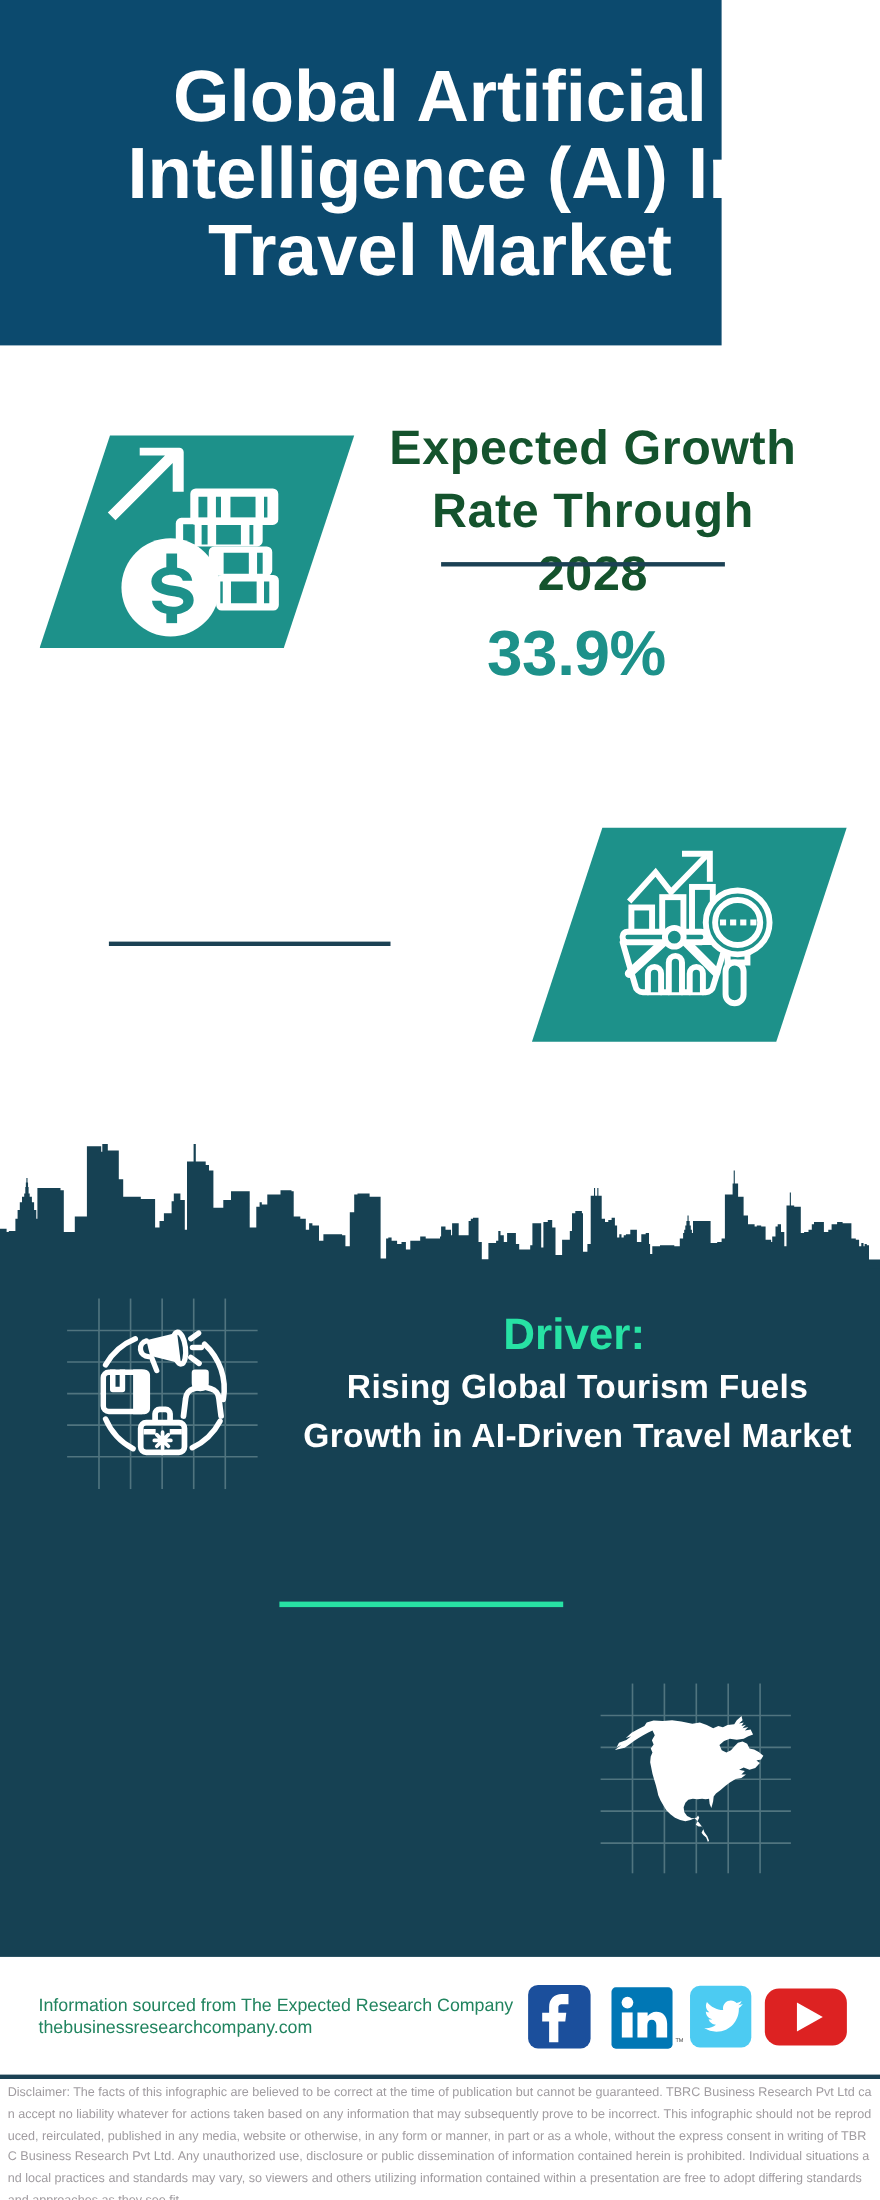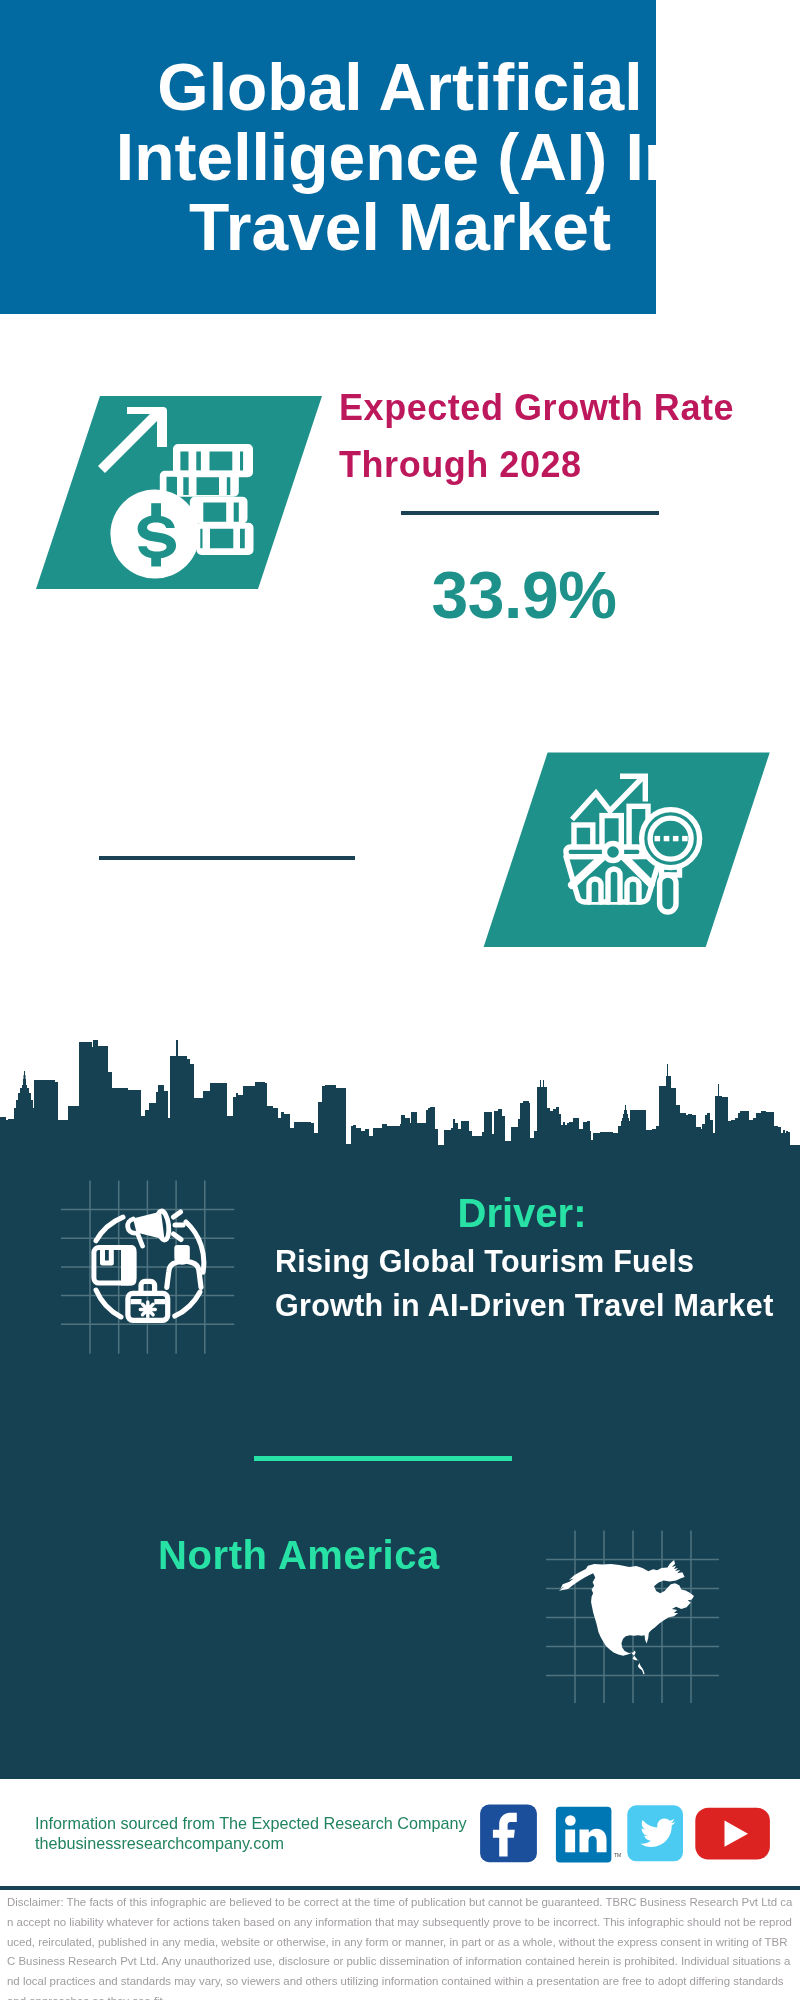--- a/index.html
+++ b/index.html
@@ -1,44 +1,44 @@
 <!DOCTYPE html>
 <html><head>
 <meta charset="utf-8">
 <style>
   * { margin:0; padding:0; box-sizing:border-box; }
   html,body { width:800px; height:2000px; }
   body { font-family:"Liberation Sans", sans-serif; background:#ffffff; overflow:hidden; }
   .page { position:relative; width:800px; height:2000px; background:#fff; }
 
   
-  .header { position:absolute; left:0; top:0; width:656px; height:314px; background:#0369a1; }
+  .header { position:absolute; left:0; top:0; width:656px; height:314px; background:#0c4a6e; }
   .title { position:absolute; left:90px; top:52px; width:620px; text-align:center; color:#fff;
            font-size:66px; font-weight:bold; line-height:70px; }
-  .stat-label { position:absolute; color:#be185d; font-weight:bold; font-size:36px; line-height:57px; letter-spacing:0.55px; }
+  .stat-label { position:absolute; color:#14532d; font-weight:bold; font-size:44px; line-height:57px; text-align:center; letter-spacing:0.55px; }
   .stat-rule { position:absolute; height:4px; background:#1b4154; }
-  .stat-value { position:absolute; color:#1d918a; font-weight:bold; font-size:66px; line-height:96px; text-align:center; letter-spacing:-0.4px; }
+  .stat-value { position:absolute; color:#1d918a; font-weight:bold; font-size:58px; line-height:96px; text-align:center; letter-spacing:-0.4px; }
 
 
   .icon1 { position:absolute; left:36px; top:393px; }
   .s1lab { left:339px; top:379px; width:400px; }
   .s1rule { left:401px; top:511px; width:258px; }
   .s1val { left:349px; top:547px; width:350px; }
 
   .icon2 { position:absolute; left:465px; top:745px; }
   .s2lab { left:52px; top:725px; width:400px; }
   .s2rule { left:99px; top:856px; width:256px; }
   .s2val { left:52px; top:877px; width:400px; font-size:72px; line-height:90px; letter-spacing:0px; }
 
   
   .dark { position:absolute; left:0; top:1145px; width:800px; height:634px; background:#164153; }
   .skyline { position:absolute; left:0; top:1040px; width:800px; height:140px; }
 
   .driver-head { position:absolute; color:#27e2a4; font-weight:bold; font-size:40px; line-height:44px; text-align:center;}
-  .driver-text { position:absolute; color:#fff; font-weight:bold; font-size:30.5px; line-height:44px; letter-spacing:0.3px;}
+  .driver-text { position:absolute; color:#fff; font-weight:bold; font-size:30.5px; line-height:44px; text-align:center; letter-spacing:0.3px;}
   .divider { position:absolute; height:5px; background:#27e2a4; }
   .na-head { position:absolute; color:#27e2a4; font-weight:bold; font-size:40px; line-height:44px; text-align:center; letter-spacing:0.6px;}
   .na-text { position:absolute; color:#fff; font-size:40px; line-height:53px; text-align:center; letter-spacing:0.9px;}
 
   .icon3 { position:absolute; left:40px; top:1160px; }
   .driver-head { left:322px; top:1191px; width:400px; }
   .driver-text { left:275px; top:1239px; width:500px; }
   .divider { left:254px; top:1456px; width:258px; }
 
   .icon4 { position:absolute; left:540px; top:1510px; }
@@ -198,21 +198,20 @@
    <path d="M 90.5,141.6 h11 M 114.3,141.6 h11"></path>
  </g>
  <g fill="none" stroke="#fff" stroke-width="3.4" stroke-linecap="round">
    <path d="M 107.8,142 v15 M 100.3,149.5 h15 M 102.5,144.2 l 10.6,10.6 M 113.1,144.2 l -10.6,10.6"></path>
  </g>
 </svg>
   <div class="driver-head">Driver:</div>
   <div class="driver-text">Rising Global Tourism Fuels Growth in AI-Driven Travel Market</div>
   <div class="divider"></div>
 
-  <div class="na-head">North America</div>
   <svg class="icon4" width="200" height="200" viewBox="540 1510 200 200">
     <g stroke="#50747f" stroke-width="1.5">
       <line x1="546" y1="1559.5" x2="719" y2="1559.5"></line>
       <line x1="546" y1="1588.5" x2="719" y2="1588.5"></line>
       <line x1="546" y1="1617.5" x2="719" y2="1617.5"></line>
       <line x1="546" y1="1646.5" x2="719" y2="1646.5"></line>
       <line x1="546" y1="1675.5" x2="719" y2="1675.5"></line>
       <line x1="575" y1="1530.5" x2="575" y2="1703"></line>
       <line x1="604" y1="1530.5" x2="604" y2="1703"></line>
       <line x1="633" y1="1530.5" x2="633" y2="1703"></line>

